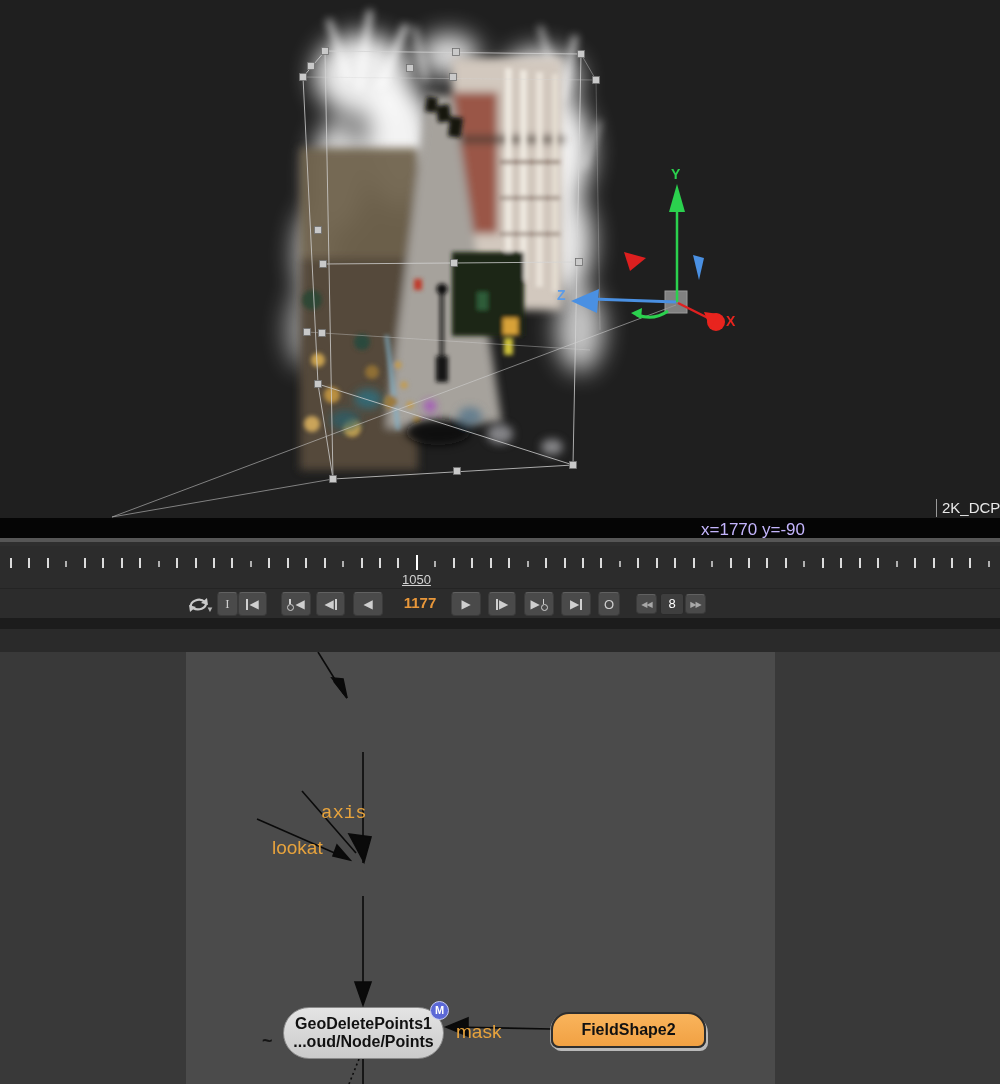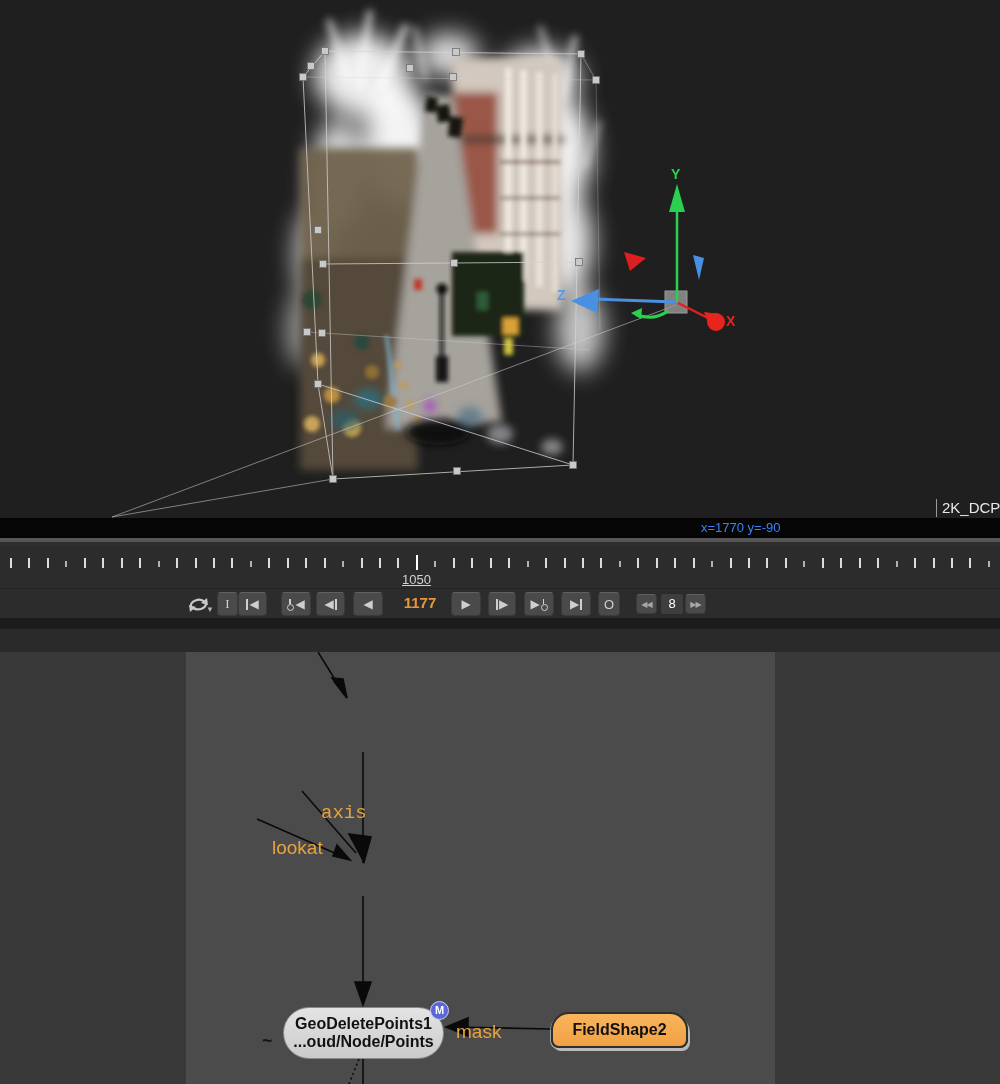--- a/index.html
+++ b/index.html
@@ -9,21 +9,21 @@
   #viewport{position:absolute;left:0;top:0;width:1000px;height:518px;background:#1f1f1f;}
   #scene{position:absolute;left:0;top:0;}
   .axis-label{position:absolute;font-size:14px;font-weight:bold;}
   #axis-y{left:671px;top:166px;color:#2bd14e;}
   #axis-z{left:557px;top:287px;color:#5b9be8;}
   #axis-x{left:726px;top:313px;color:#e8241e;}
   #format-label{position:absolute;left:936px;top:499px;height:18px;border-left:1px solid #9a9a9a;
     padding-left:5px;color:#e9e9e9;font-size:15px;line-height:18px;}
   
   #coordbar{position:absolute;left:0;top:518px;width:1000px;height:20px;background:#050505;}
-  #coord-text{position:absolute;left:701px;top:2px;color:#3b82f6;font-size:13px;}
+  #coord-text{position:absolute;left:701px;top:2px;color:#c4b5fd;font-size:17px;}
   #sep1{position:absolute;left:0;top:538px;width:1000px;height:4px;background:#565656;}
   #sep2{position:absolute;left:0;top:542px;width:1000px;height:4px;background:#2f2f2f;}
   
   #ruler{position:absolute;left:0;top:546px;width:1000px;height:42px;background:#2c2c2c;}
   .tick{position:absolute;top:12px;width:2px;height:10px;background:#dcdcdc;}
   .tick.short{top:15px;height:6px;background:#b0b0b0;}
   .tick.tall{top:9px;height:15px;background:#ffffff;}
   #tick-label{position:absolute;left:402px;top:26px;font-size:13px;color:#d2d2d2;text-decoration:underline;}
   
   #playbar{position:absolute;left:0;top:588px;width:1000px;height:30px;background:#2c2c2c;border-top:1px solid #242424;}
@@ -49,21 +49,21 @@
   #ng-panel{position:absolute;left:186px;top:0;width:589px;height:432px;background:#4b4b4b;}
   #edges{position:absolute;left:0;top:0;}
   .node{position:absolute;box-sizing:border-box;display:flex;flex-direction:column;align-items:center;
     justify-content:center;color:#111;font-size:16px;font-weight:600;line-height:18px;text-align:center;}
   #node-geoimport{left:286px;top:46px;width:155px;height:54px;border-radius:27px;
     background:linear-gradient(#e4e4e4,#cdcdcd);border:1px solid #8a8a8a;}
   #node-geotransform{left:288px;top:211px;width:150px;height:33px;border-radius:17px;
     background:linear-gradient(#bd92c4,#a87ab2);border:1px solid #d9bade;border-bottom-color:#6d4f74;}
   #node-geodelete{left:283px;top:355px;width:161px;height:52px;border-radius:26px;
     background:linear-gradient(#e4e4e4,#cbcbcb);border:1px solid #8a8a8a;}
-  #node-fieldshape{left:551px;top:360px;width:137px;height:36px;border-radius:18px 18px 8px 8px;
+  #node-fieldshape{left:551px;top:360px;width:155px;height:36px;border-radius:18px 18px 8px 8px;
     background:linear-gradient(#f9b45c,#f1a143);border:2px solid #2e2e2e;
     box-shadow:2px 3px 0 0 #b9b9b9,-1px 1px 0 0 #9f9f9f;}
   .node .sub{font-weight:600;}
   #gd-sub{white-space:nowrap;}
   #gd-prefix{position:absolute;left:-22px;top:24px;font-size:18px;font-weight:700;color:#151515;}
   #gd-badge{position:absolute;right:-6px;top:-7px;width:17px;height:17px;border-radius:50%;
     background:#5b68d6;border:1px solid #c8ccf2;color:#fff;font-size:11px;font-weight:700;
     line-height:17px;text-align:center;}
   .edge-label{position:absolute;color:#e7a33d;font-size:19px;font-weight:500;}
   #label-axis{left:321px;top:150px;font-family:Liberation Mono, monospace;}

